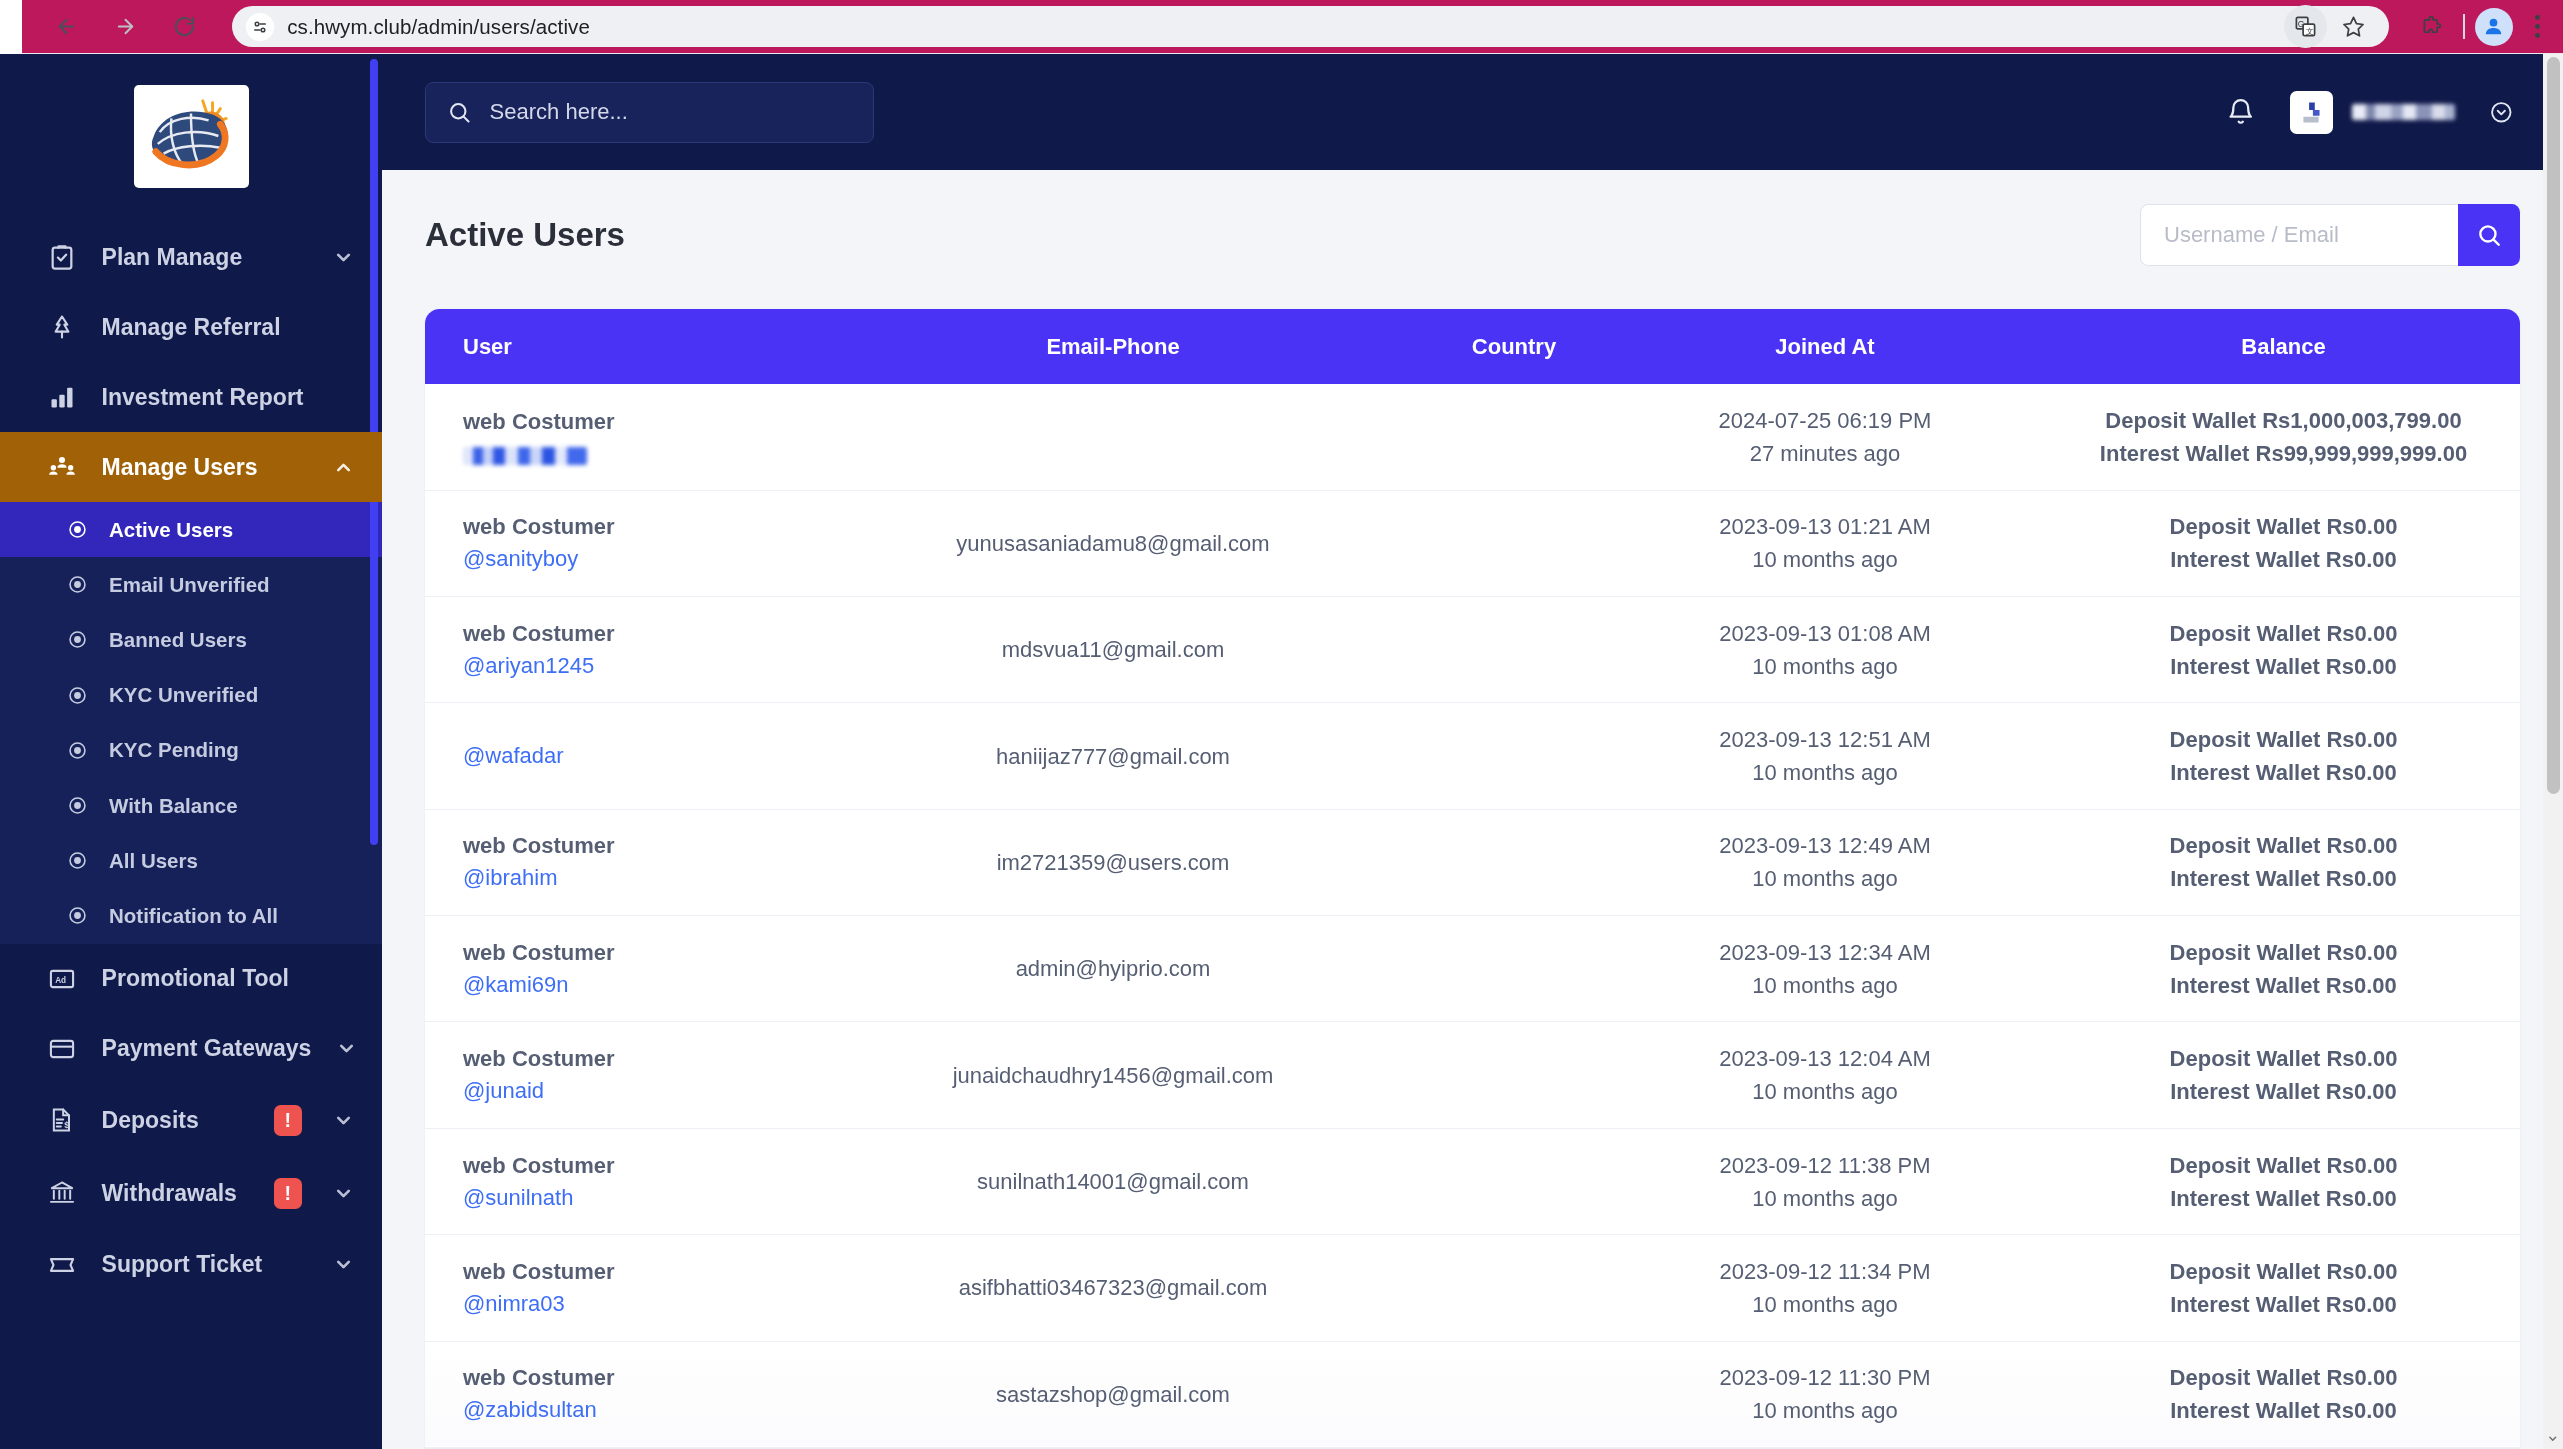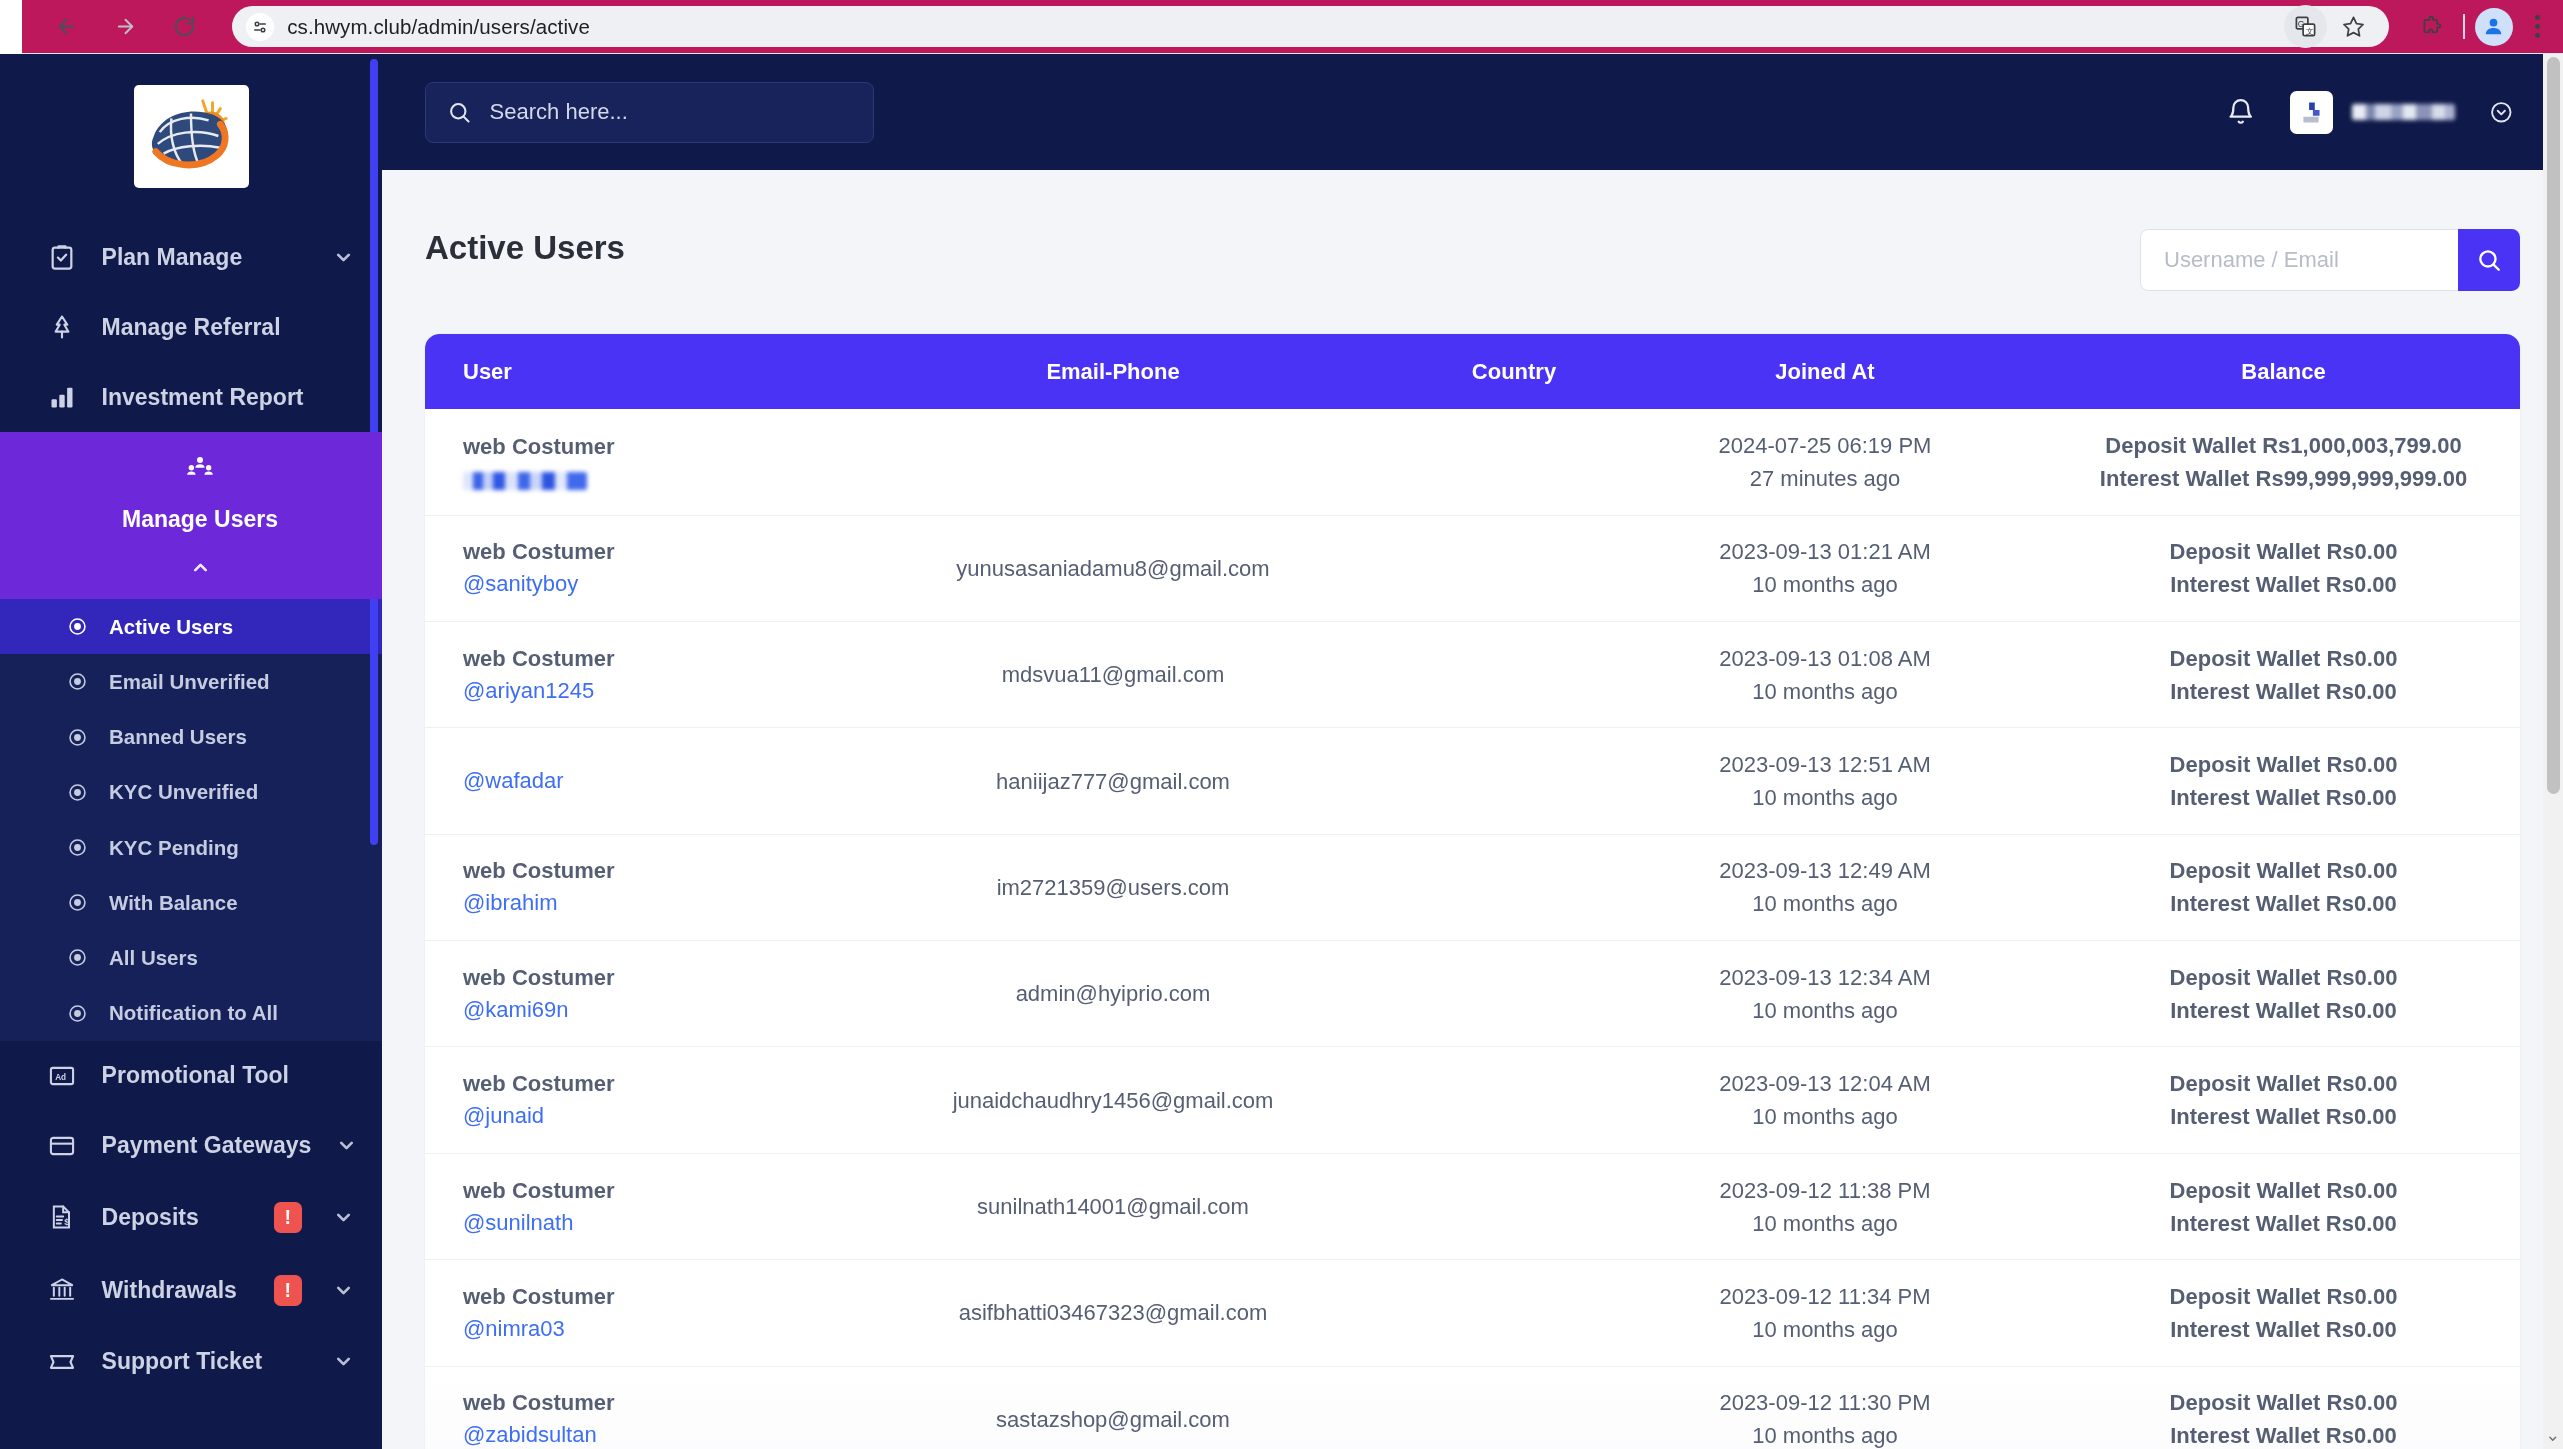--- a/index.html
+++ b/index.html
@@ -79,21 +79,21 @@
   }
   .nav { padding-bottom: 16.4px; }
   .nav-item {
     display: flex; align-items: center; gap: 24.6px;
     padding: 21px 28px 21px 46px; color: #cdd3e4;
     font-size: 23px; font-weight: 600; position: relative;
   }
   .nav-item .ico { width: 31px; flex: none; display: flex; align-items:center; justify-content:center; }
   .nav-item .ico svg { width: 28px; height: 28px; }
   .nav-item .lbl { flex: 1; white-space: nowrap; }
-  .nav-item.active { background: #6d28d9; color: #ffffff; flex-direction: column; }
+  .nav-item.active { background: #a16207; color: #ffffff; }
   .chev { width: 21px; height: 21px; flex: none; opacity: .9; }
   .badge-alert {
     width: 28px; height: 31px; border-radius: 6.6px; background: #ef5350;
     color: #fff; font-size: 19.7px; font-weight: 700;
     display: flex; align-items: center; justify-content: center; flex: none;
     margin-right: 6.6px;
   }
   .submenu { background: #16215a; }
   .sub-item {
     display: flex; align-items: center; gap: 21px;
@@ -130,21 +130,21 @@
     filter: blur(2.1px);
   }
   .chev-circle svg { width: 24.6px; height: 24.6px; color: #e2e6f2; display:block; }
 
   .content { flex: 1; padding: 34px 43px 0 43px; overflow: hidden; }
   .content-head {
     display: flex; align-items: center; justify-content: space-between;
     margin-bottom: 43px;
   }
   .page-title { font-size: 33px; font-weight: 600; color: #2b2f3a; }
-  .search-group { display: flex; height: 62px; margin-top: 25px; }
+  .search-group { display: flex; height: 62px; }
   .search-group input {
     width: 318px; height: 62px; border: 0.8px solid #dfe2ea; border-right: none;
     border-radius: 8.2px 0 0 8.2px; padding: 0 23px;
     font-size: 22px; color: #2b2f3a; background: #fff; outline: none;
     font-family: "Liberation Sans", sans-serif;
   }
   .search-group input::placeholder { color: #b8bcc8; }
   .search-group button {
     width: 62px; height: 62px; border: none; border-radius: 0 8.2px 8.2px 0;
     background: #4a33f5; color: #fff; display: flex; align-items: center;

